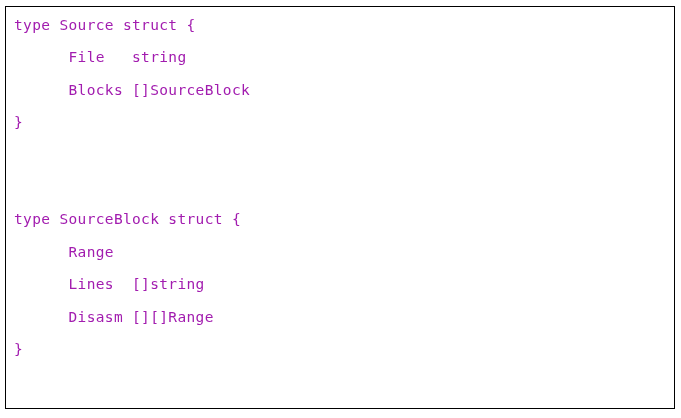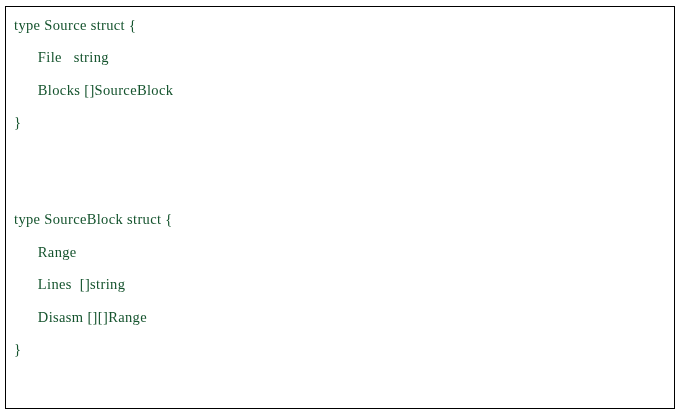--- a/index.html
+++ b/index.html
@@ -37,22 +37,21 @@
     line-height: 32.4px;
     letter-spacing: 0.35px;
     color: #000000;
     white-space: pre;
     -webkit-font-smoothing: antialiased;
   }
   .code-line {
     display: block;
     height: 32.4px;
     white-space: pre;
-    color: #14532d;
-    font-family: Liberation Serif, serif;
+    color: #a21caf;
   }
   .code-line.blank-line {
     min-height: 32.4px;
   }
 </style>
 </head>
 <body>
 
 <div id="code-frame">
   <pre id="code-listing"><code><span class="code-line">type Source struct {</span><span class="code-line">      File   string</span><span class="code-line">      Blocks []SourceBlock</span><span class="code-line">}</span><span class="code-line blank-line"></span><span class="code-line blank-line"></span><span class="code-line">type SourceBlock struct {</span><span class="code-line">      Range</span><span class="code-line">      Lines  []string</span><span class="code-line">      Disasm [][]Range</span><span class="code-line">}</span><span class="code-line blank-line"></span><span class="code-line blank-line"></span></code></pre>

